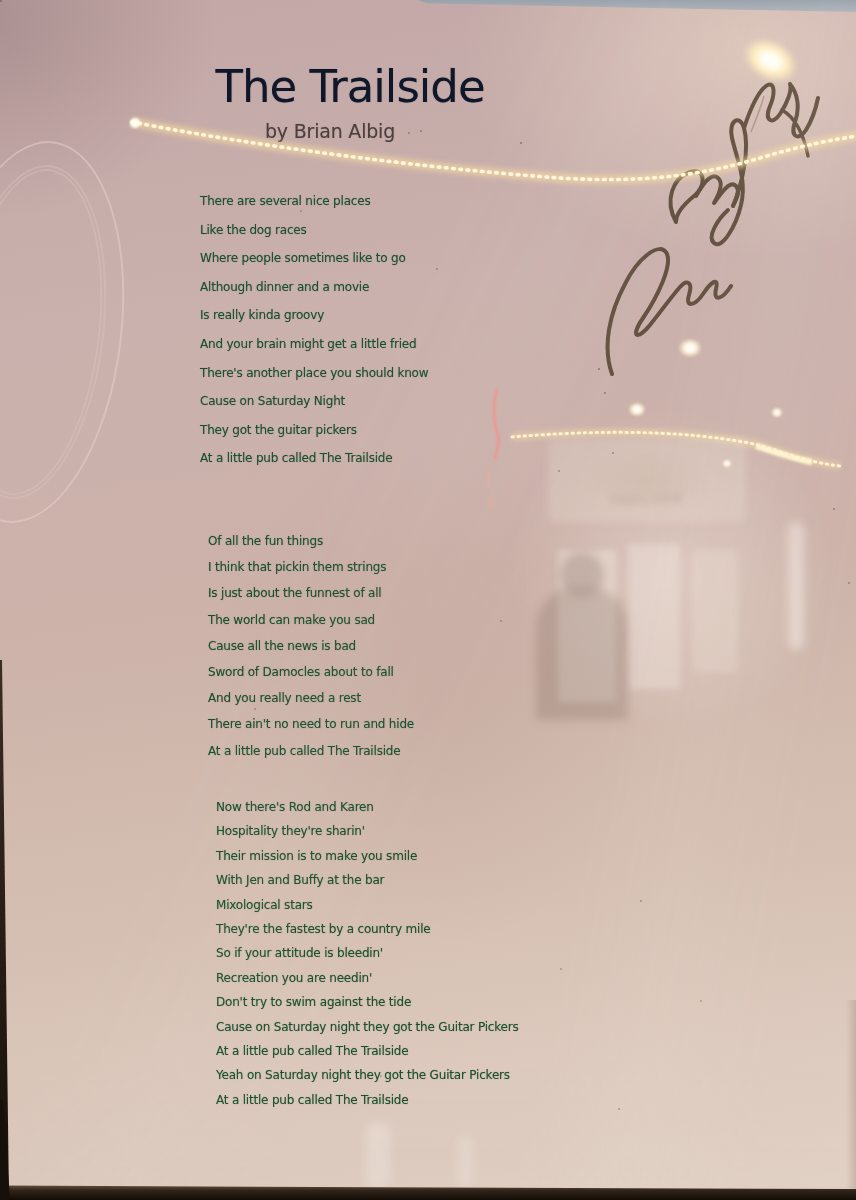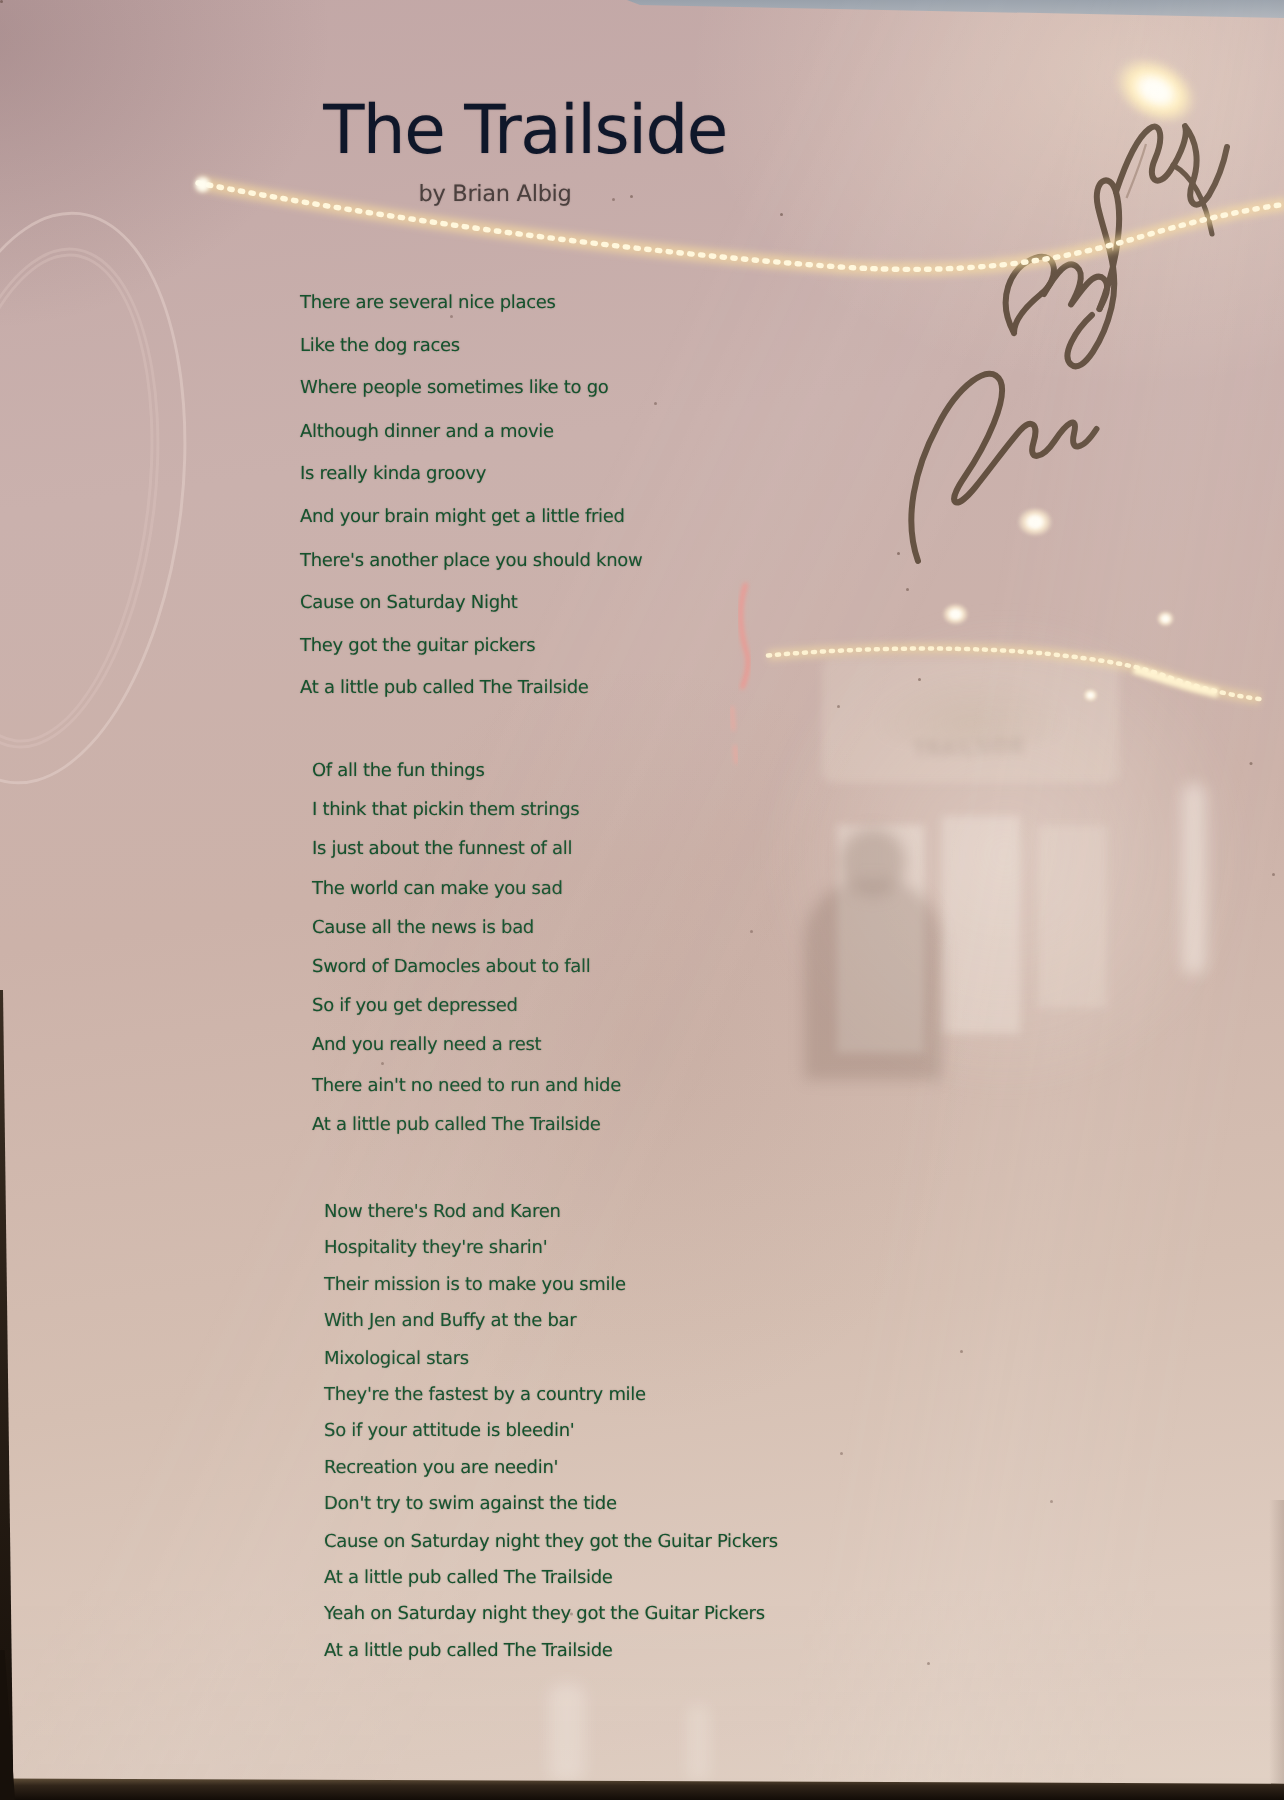--- a/index.html
+++ b/index.html
@@ -34,24 +34,24 @@
   .watermark{position:absolute;left:-62px;top:140px;width:180px;height:380px;
     border:2px solid rgba(228,208,202,.55);border-radius:50%;transform:rotate(7deg);}
   .watermark .inner{position:absolute;left:16px;top:22px;right:16px;bottom:22px;
     border:6px double rgba(220,198,192,.38);border-radius:50%;}
   
   .poem-layer{position:absolute;inset:0;color:#2b2423;}
   .poem-title{position:absolute;left:160px;top:60px;width:380px;text-align:center;
     font-size:45px;letter-spacing:-1px;color:#0f172a;font-weight:500;
     text-shadow:0 0 1px rgba(70,55,55,.45);}
   .poem-byline{position:absolute;left:160px;top:120px;width:340px;text-align:center;
-    font-size:15px;color:#4b403e;letter-spacing:-.2px;text-shadow:0 0 1px rgba(70,55,55,.35);}
+    font-size:19px;color:#4b403e;letter-spacing:-.2px;text-shadow:0 0 1px rgba(70,55,55,.35);}
   .stanza{position:absolute;white-space:nowrap;}
   .st1{left:200px;top:187px;line-height:28.6px;}
-  .st2{left:208px;top:500px;line-height:26.2px;}
+  .st2{left:208px;top:528px;line-height:26.2px;}
   .st3{left:216px;top:795px;line-height:24.4px;}
   .pline{font-size:12px;letter-spacing:-.2px;color:#14532d;
     text-shadow:0 0 1px rgba(60,45,45,.4);}
   
   .window-haze{position:absolute;left:505px;top:405px;width:330px;height:330px;border-radius:40px;
     background:radial-gradient(closest-side,rgba(255,246,235,.30),rgba(255,246,235,0));filter:blur(6px);}
   .window-reflection{position:absolute;left:548px;top:432px;width:198px;height:278px;
     opacity:.55;filter:blur(3px);}
   .sign-band{position:absolute;left:0;top:6px;width:198px;height:84px;border-radius:8px;
     background:rgba(242,232,217,.40);}
@@ -129,21 +129,20 @@
         <div class="pline">They got the guitar pickers</div>
         <div class="pline">At a little pub called The Trailside</div>
       </div>
       <div class="stanza st2">
         <div class="pline">Of all the fun things</div>
         <div class="pline">I think that pickin them strings</div>
         <div class="pline">Is just about the funnest of all</div>
         <div class="pline">The world can make you sad</div>
         <div class="pline">Cause all the news is bad</div>
         <div class="pline">Sword of Damocles about to fall</div>
-        <div class="pline">So if you get depressed</div>
         <div class="pline">And you really need a rest</div>
         <div class="pline">There ain't no need to run and hide</div>
         <div class="pline">At a little pub called The Trailside</div>
       </div>
       <div class="stanza st3">
         <div class="pline">Now there's Rod and Karen</div>
         <div class="pline">Hospitality they're sharin'</div>
         <div class="pline">Their mission is to make you smile</div>
         <div class="pline">With Jen and Buffy at the bar</div>
         <div class="pline">Mixological stars</div>

